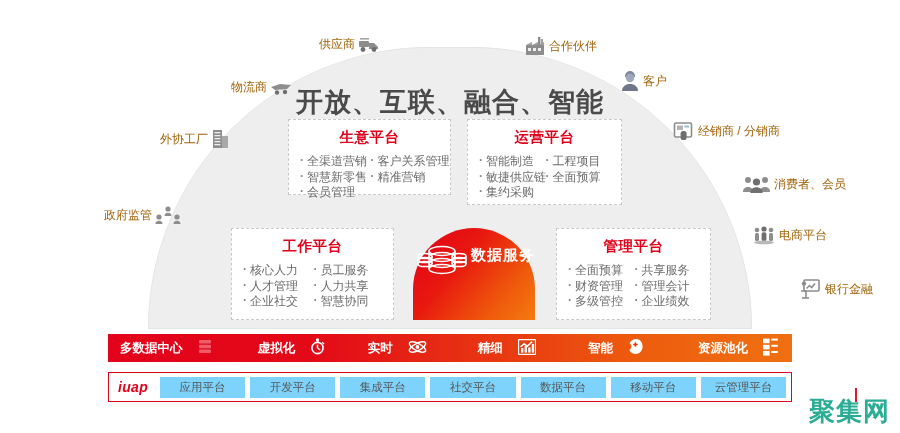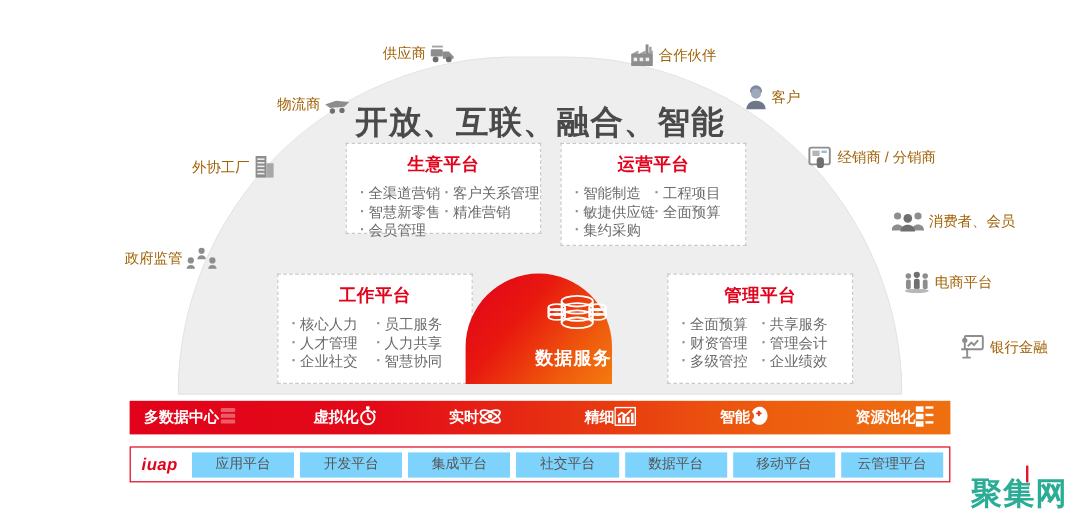--- a/index.html
+++ b/index.html
@@ -71,27 +71,27 @@
   .cols2 .it{width:50%;}
 
   #card-business{left:288px;top:119px;width:163px;height:76px;}
   #card-operation{left:467px;top:119px;width:155px;height:86px;}
   #card-work{left:231px;top:228px;width:163px;height:92px;}
   #card-manage{left:556px;top:228px;width:155px;height:92px;}
 
   
   .dataserv{
     position:absolute;
-    left:388px; top:228px;
+    left:413px; top:228px;
     width:122px; height:92px;
     background:linear-gradient(130deg,#e2021b 0%,#e8180f 38%,#ef5a0c 75%,#f47b10 100%);
     border-radius:61px 61px 0 0;
     display:flex;
-    flex-direction:column;
-    align-items:flex-end;
+    flex-direction:row;
+    align-items:flex-start;
     justify-content:flex-start;
     padding-top:14px;
     box-sizing:border-box;
   }
   .dataserv-label{
     color:#ffffff;
     font-weight:700;
     font-size:15px;
     letter-spacing:1px;
     margin-top:4px;
@@ -104,21 +104,21 @@
     width:684px; height:28px;
     background:linear-gradient(90deg,#e2021b 0%,#e30a18 30%,#e83a11 58%,#ed5d0e 78%,#ef7010 100%);
     display:flex;
     align-items:center;
     box-sizing:border-box;
     padding:0 12px;
   }
   .cap{
     display:flex;
     align-items:center;
-    gap:0;
+    gap:15px;
     color:#ffffff;
     font-size:12.5px;
     font-weight:700;
     white-space:nowrap;
     flex:1 1 0;
   }
   .cap:first-child{flex:1.25 1 0;}
   .cap:last-child{flex:0 0 auto;}
 
   

